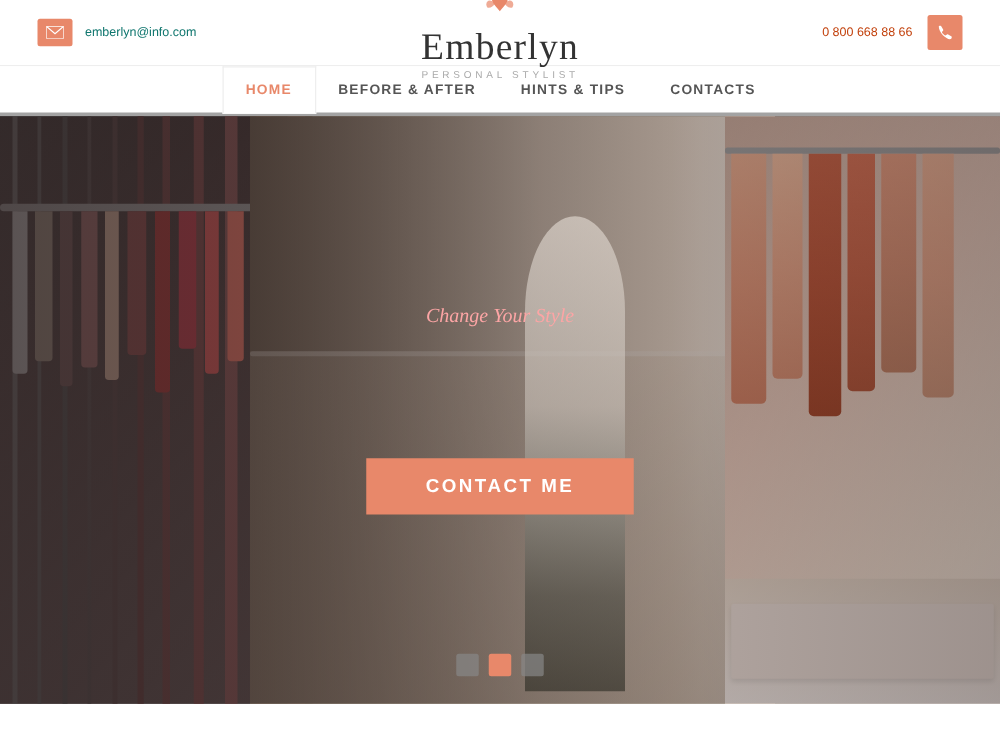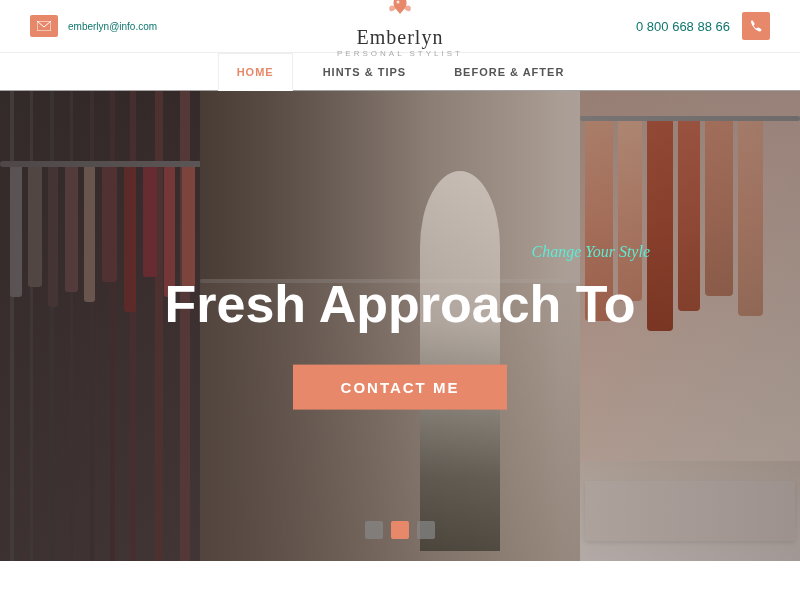--- a/index.html
+++ b/index.html
@@ -39,61 +39,61 @@
       position: absolute;
       left: 50%;
       transform: translateX(-50%);
     }
     .logo-icon {
       display: flex;
       justify-content: center;
       margin-bottom: 2px;
     }
     .logo-name {
-      font-size: 20px;
+      font-size: 30px;
       color: #333;
       font-family: 'Georgia', serif;
       letter-spacing: 1px;
     }
     .logo-tagline {
       font-size: 8px;
       color: #aaa;
       letter-spacing: 3px;
       text-transform: uppercase;
       font-family: Arial, sans-serif;
       text-align: right;
     }
     .top-bar-right {
       display: flex;
       align-items: center;
       gap: 12px;
     }
     .phone-text {
-      font-size: 13px;
-      color: #0f766e;
+      font-size: 10px;
+      color: #c2410c;
       font-family: Arial, sans-serif;
     }
     .phone-icon-box {
       background: #e8886a;
       width: 28px;
       height: 28px;
       display: flex;
       align-items: center;
       justify-content: center;
       border-radius: 2px;
     }
 
     
     .nav {
       display: flex;
       align-items: center;
       justify-content: center;
-      gap: 12px;
+      gap: 0;
       padding: 0 30px;
-      border-bottom: 1px solid #a3a3a3;
+      border-bottom: 3px solid #a3a3a3;
       background: #fff;
     }
     .nav-item {
       padding: 12px 18px;
       font-size: 11px;
       letter-spacing: 1px;
       text-transform: uppercase;
       color: #555;
       cursor: pointer;
       font-family: Arial, sans-serif;
@@ -164,25 +164,24 @@
       left: 50%;
       top: 50%;
       transform: translate(-50%, -50%);
       text-align: center;
       color: #fff;
       width: 500px;
     }
     .hero-subtitle {
       font-size: 16px;
       font-style: italic;
-      color: #5eead4;
+      color: #fca5a5;
       margin-bottom: 14px;
       font-family: Georgia, serif;
       font-weight: normal;
-      text-align: right;
     }
     .hero-title {
       font-size: 52px;
       font-weight: bold;
       line-height: 1.15;
       color: #fff;
       font-family: Arial, sans-serif;
       margin-bottom: 30px;
     }
     .hero-btn {
@@ -249,22 +248,23 @@
     <div class="phone-icon-box">
       <svg width="14" height="14" viewBox="0 0 14 14" xmlns="http://www.w3.org/2000/svg">
         <path d="M2 2 C2 2, 3 1, 4 2 L5.5 4.5 C5.8 5, 5.5 5.5, 5 6 C4.5 6.5, 4.5 7, 5 7.5 L6.5 9 C7 9.5, 7.5 9.5, 8 9 C8.5 8.5, 9 8.2, 9.5 8.5 L12 10 C13 10.5, 12 12, 12 12 C10 14, 2 8, 2 2Z" fill="white"></path>
       </svg>
     </div>
   </div>
 </div>
 
 <nav class="nav">
   <div class="nav-item active">HOME</div>
+  <div class="nav-item">BEFORE &amp; AFTER</div>
   <div class="nav-item">HINTS &amp; TIPS</div>
-  <div class="nav-item">BEFORE &amp; AFTER</div>
+  <div class="nav-item">CONTACTS</div>
 </nav>
 
 <div class="hero">
 
   <div class="rack-left">
 
     <div style="position:absolute;left:10px;top:0;bottom:0;width:4px;background:#555;z-index:1;"></div>
     <div style="position:absolute;left:30px;top:0;bottom:0;width:3px;background:#444;z-index:1;"></div>
     <div style="position:absolute;left:50px;top:0;bottom:0;width:4px;background:#333;z-index:1;"></div>
     <div style="position:absolute;left:70px;top:0;bottom:0;width:3px;background:#3a3030;z-index:1;"></div>
@@ -315,21 +315,21 @@
     <div style="position:absolute;bottom:20px;left:5px;right:5px;height:60px;background:#ede0d8;border-radius:2px;z-index:2;box-shadow:0 2px 4px rgba(0,0,0,0.1);"></div>
   </div>
 
   <div class="hero-bg"></div>
 
   <div style="position:absolute;left:420px;top:80px;width:80px;height:380px;background:linear-gradient(to bottom, #e8e0d8 0%, #d8d0c8 20%, #c8c0b8 40%, #888880 60%, #484840 80%, #282820 100%);z-index:1;opacity:0.6;border-radius:50% 50% 0 0 / 20% 20% 0 0;"></div>
 
   <div class="hero-content">
     <div class="hero-subtitle">Change Your Style</div>
     <div class="hero-title">
-      <span>Fresh Approach To</span><br>
+      <br>
     </div>
     <button class="hero-btn">CONTACT ME</button>
   </div>
 
   <div class="slider-dots">
     <div class="dot dot-inactive"></div>
     <div class="dot dot-active"></div>
     <div class="dot dot-inactive"></div>
   </div>
 </div>

